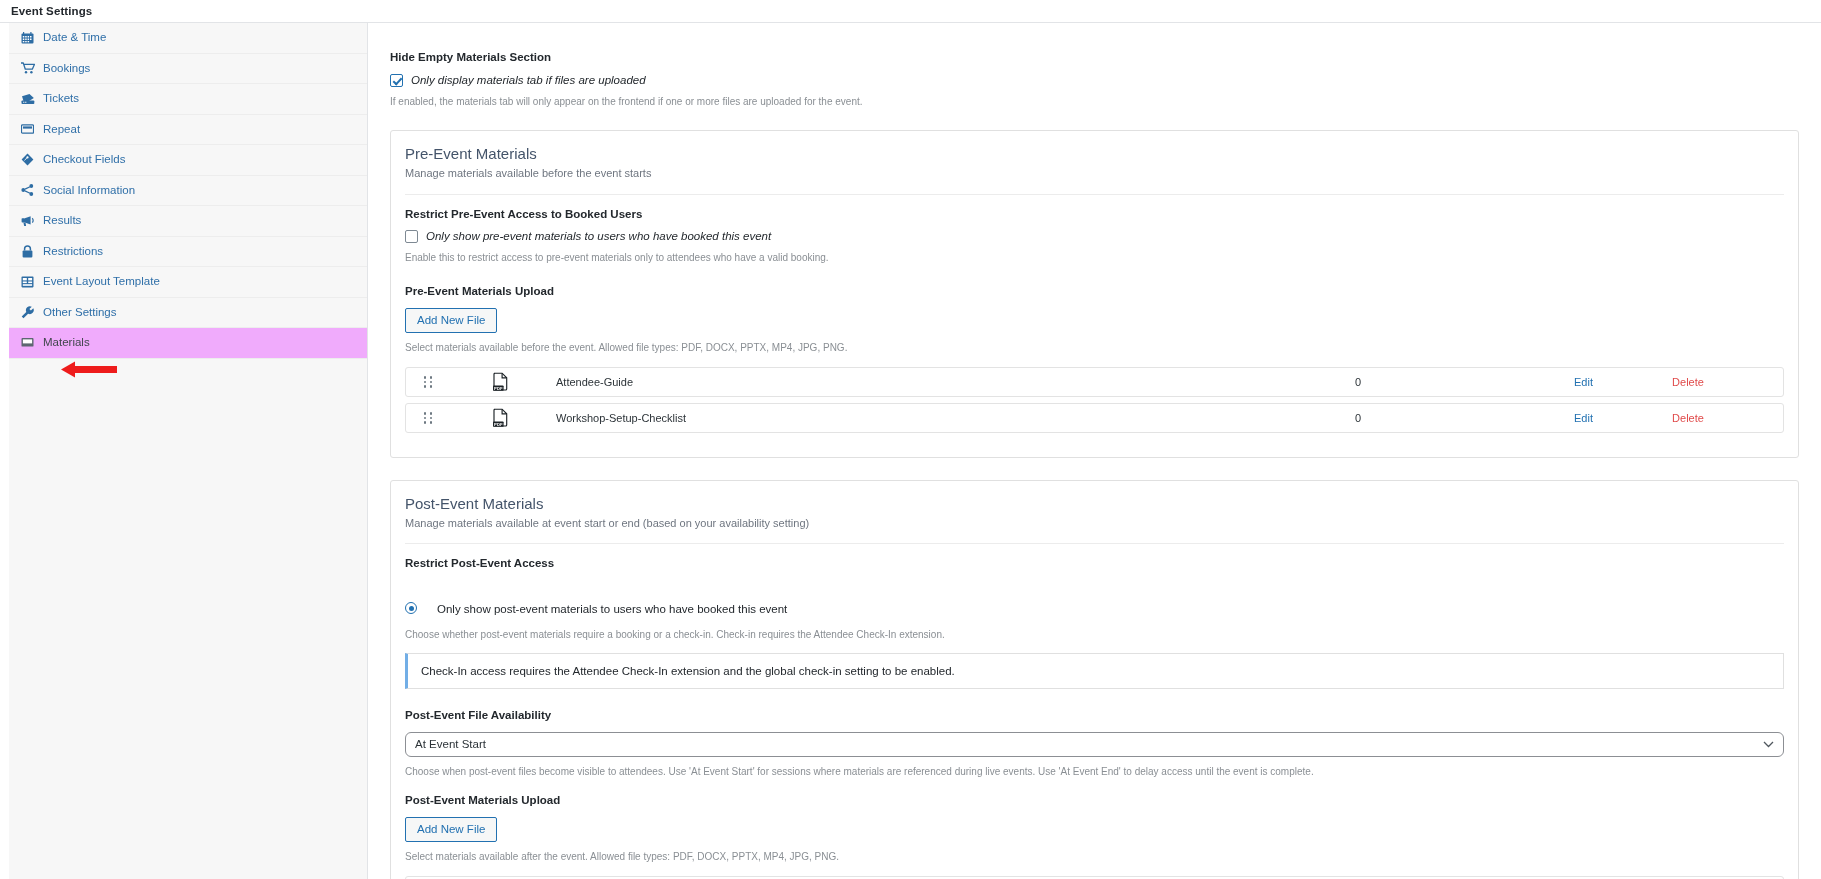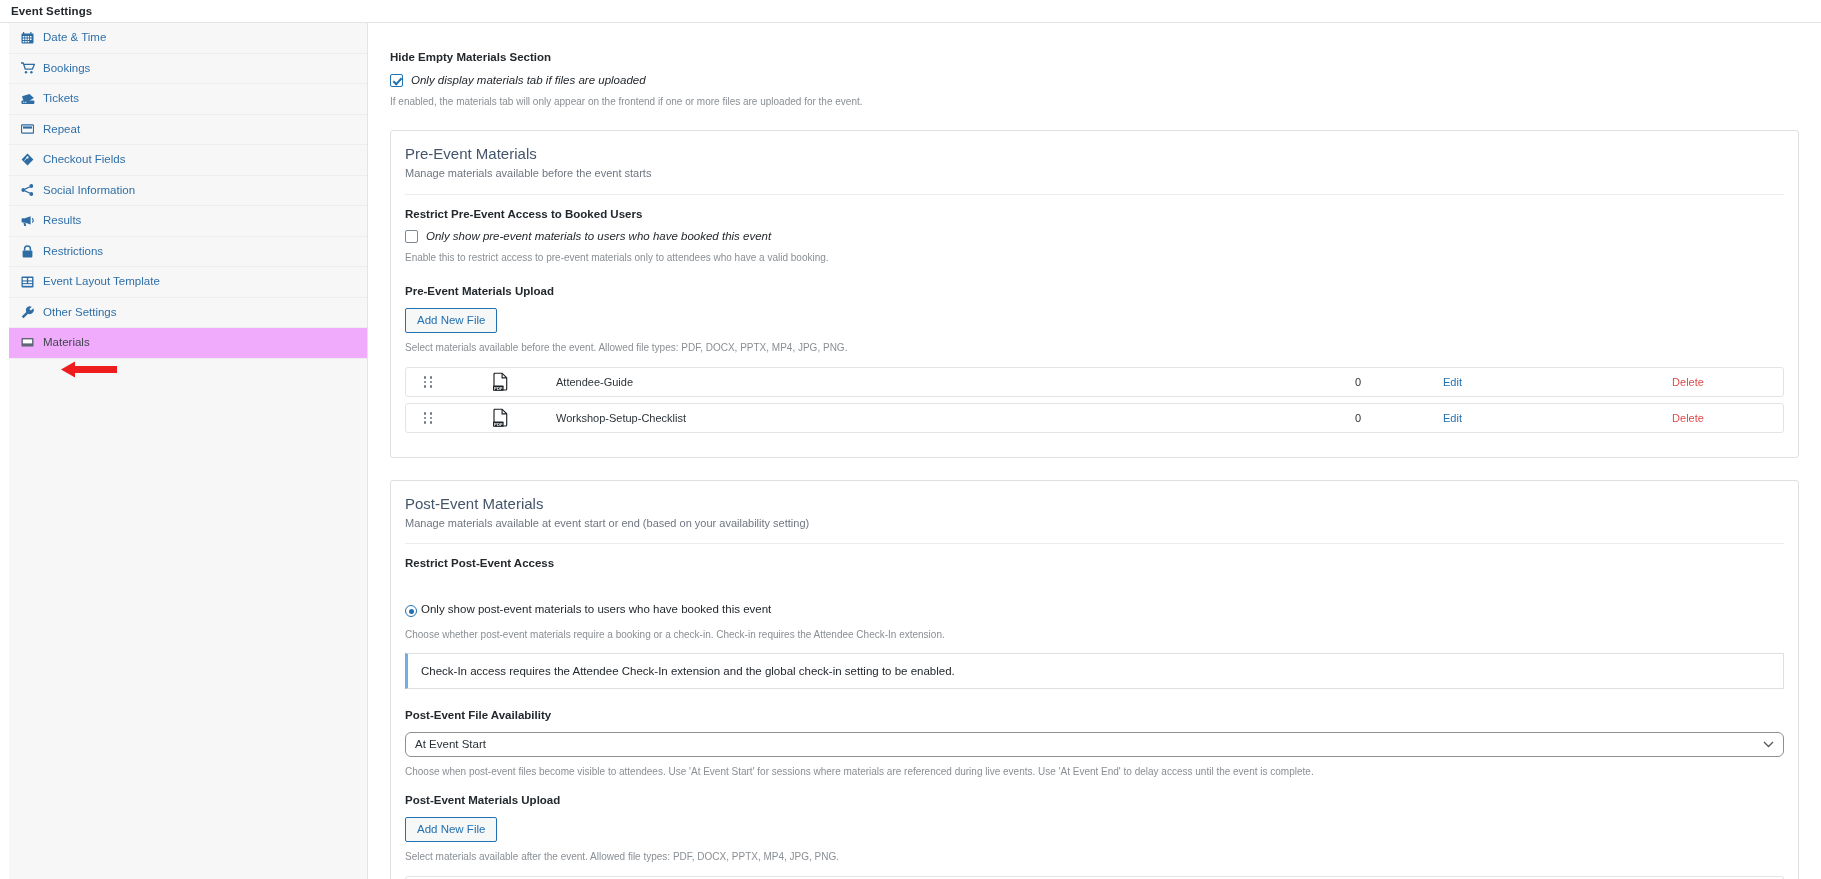--- a/index.html
+++ b/index.html
@@ -133,21 +133,21 @@
     color: #44546a;
     font-weight: normal;
     margin: 0 0 3px 0;
     line-height: 1.2;
   }
   .panel-sub { font-size: 11px; color: #6f7680; line-height: 1.3; }
   .panel-divider { border-top: 1px solid #ececec; margin: 13px 14px 0 14px; }
   .panel-body { padding: 13px 14px 18px 14px; }
 
   
-  .radio-row { display: flex; align-items: flex-end; gap: 4px; margin-bottom: 3px; margin-top: 31px; }
+  .radio-row { display: flex; align-items: flex-start; gap: 20px; margin-bottom: 3px; margin-top: 31px; }
   .radio {
     width: 12px; height: 12px; flex: 0 0 12px;
     border: 1px solid #8f9599;
     border-radius: 50%;
     background: #fff; position: relative;
     cursor: pointer;
   }
   .radio.selected { border-color: #2271b1; }
   .radio.selected::after {
     content: "";
@@ -225,21 +225,21 @@
     color: #555d66; cursor: grab;
   }
   .fr-icon {
     width: 100px; flex: 0 0 100px;
     display: flex; align-items: center; justify-content: center;
     color: #1d2327;
   }
   .fr-name { flex: 1 1 auto; padding-left: 6px; }
   .fr-count { width: 170px; flex: 0 0 170px; text-align: center; }
   .fr-edit {
-    width: 150px; flex: 0 0 150px; text-align: left;
+    width: 150px; flex: 0 0 150px; text-align: right;
     color: #2271b1; cursor: pointer;
   }
   .fr-delete {
     width: 190px; flex: 0 0 190px; text-align: center;
     color: #e04a4a; cursor: pointer;
   }
   .dots { display: grid; grid-template-columns: 3px 3px; gap: 2px 3px; }
   .dots i { width: 2.5px; height: 2.5px; background: #6c7781; border-radius: 50%; display: block; }
 </style>
 </head>

